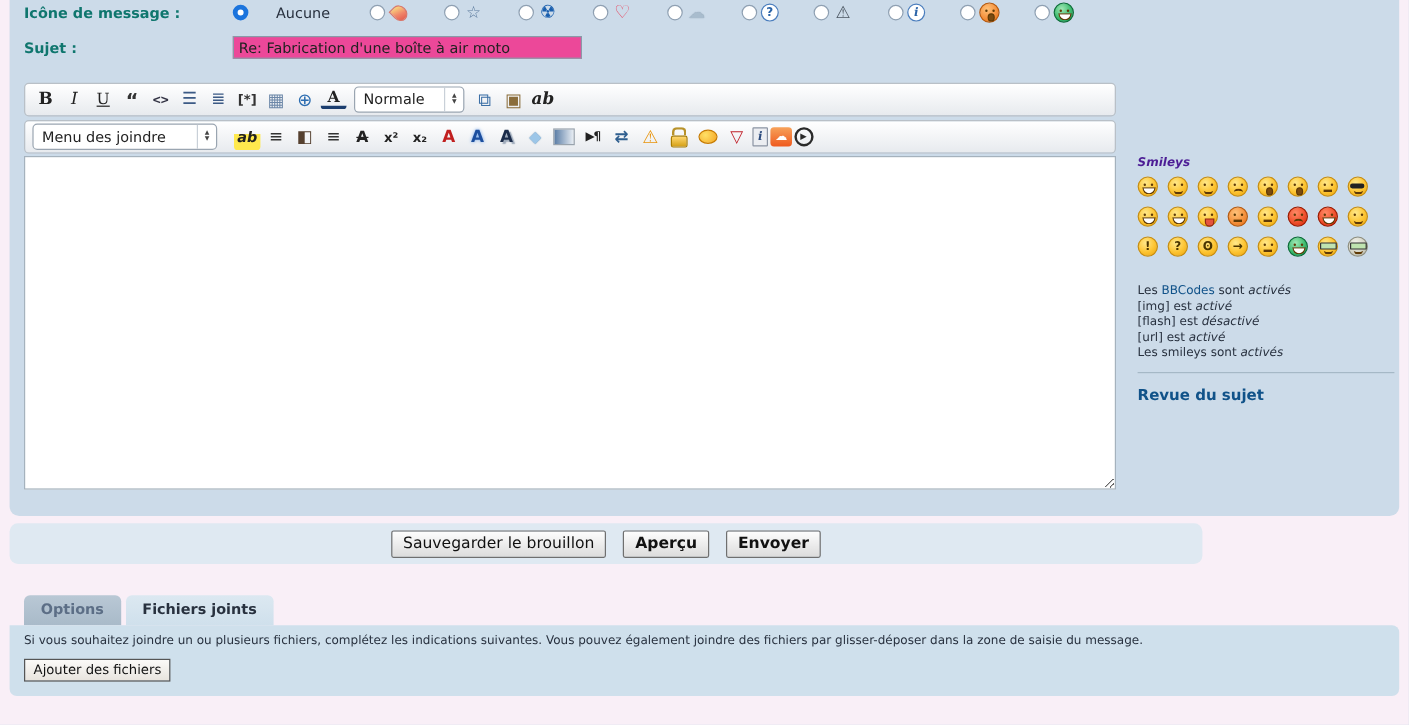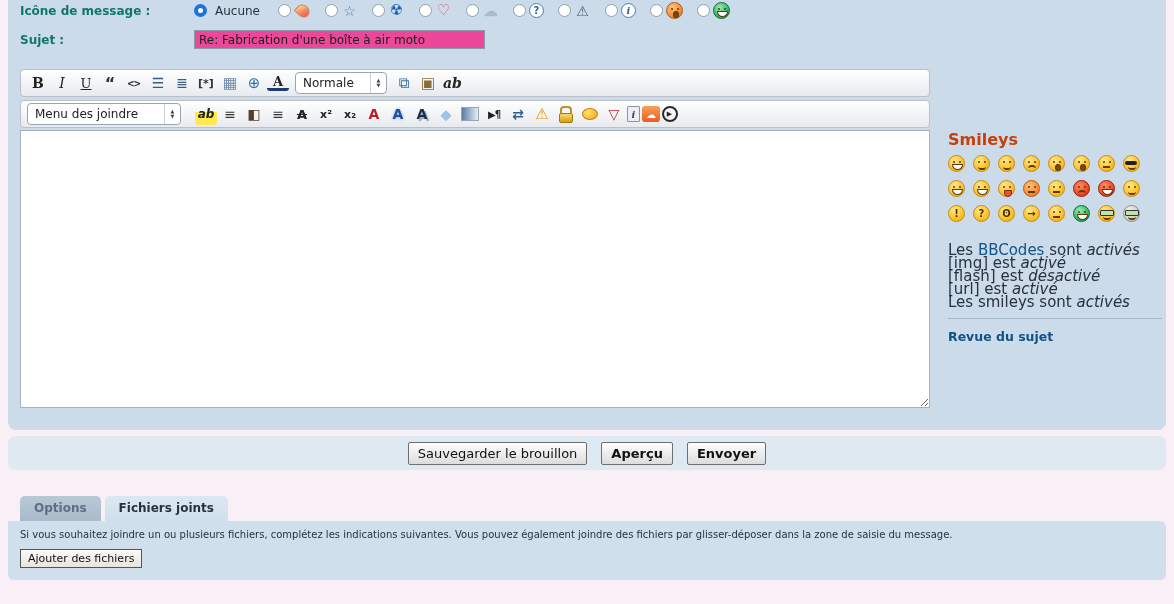--- a/index.html
+++ b/index.html
@@ -17,21 +17,21 @@
     background:#ccdbe9; border-radius:0 0 8px 8px; padding-top:8px;
   }
   .form-row { position:absolute; left:12px; display:flex; align-items:center; }
   .form-label { width:174px; font-weight:bold; color:#0f766e; font-size:12px; }
   .row-icon { top:10px; }
   .row-subject { top:38px; }
   .subject-input {
     width:291px; height:19px; border:1px solid #8a9aa8; background:#ec4899;
     font-family:inherit; font-size:12px; padding:1px 4px; color:#222;
   }
-  .radio-group { display:flex; align-items:center; gap:5px;text-align:center; }
+  .radio-group { display:flex; align-items:center; gap:20px;text-align:center; }
   .radio {
     width:13px; height:13px; border-radius:50%; background:#fff;
     border:1px solid #8fa0b2; display:inline-block; flex:none; cursor:pointer;
   }
   .radio.checked { border:4px solid #1b74dd; background:#fff; }
   .icon-opt { display:flex; align-items:center; gap:3px; margin-left:9px; }
   .none-label { margin:0 4px 0 3px; color:#28313f; }
 
   .ti { width:17px; height:17px; display:inline-flex; align-items:center; justify-content:center;
         font-size:14px; line-height:1; }
@@ -120,21 +120,21 @@
   .sel-arr::after  { content:"▼"; font-size:5px; line-height:5px; }
   .tsep { width:6px; }
 
   .message-textarea {
     margin-top:2px; width:910px; height:278px; background:#fff;
     border:1px solid #a5b2bd; resize:both; font-family:inherit; font-size:12px; padding:4px;
   }
 
   
   .side-col { left:940px; top:138px; width:214px; }
-  .smiley-title { font-weight:bold; color:#c2410c; font-size:16px; margin-bottom:6px; }
+  .smiley-title { font-weight:bold; color:#4c1d95; font-size:10px; margin-bottom:6px;font-style:italic; }
   .smiley-grid { display:grid; grid-template-columns:repeat(8,25px); grid-auto-rows:25px; }
   .sm { position:relative; width:17px; height:17px; border-radius:50%; cursor:pointer;
         background:radial-gradient(circle at 38% 30%,#ffe88a,#fdc431 55%,#e9a20c);
         border:1px solid #c78d10; display:inline-flex; align-items:center; justify-content:center; }
   .sm::before { content:""; position:absolute; top:5px; left:4px; width:2px; height:2px;
         border-radius:50%; background:#5f3a06; box-shadow:6px 0 0 #5f3a06; }
   .sm::after { content:""; position:absolute; left:4px; top:7px; width:8px; height:5px;
         border-bottom:2px solid #5f3a06; border-radius:50%; }
   .sm-grin::after { background:#fff; border:1px solid #5f3a06; width:9px; height:4px;
         border-radius:0 0 7px 7px; left:3px; top:8px; }
@@ -148,29 +148,29 @@
         box-shadow:none; left:1px; top:5px; }
   .sm-glasses::before { width:12px; height:4px; background:#bfe3b0; border:1px solid #333;
         box-shadow:none; left:1px; top:4px; border-radius:1px; }
   .sm-red { background:radial-gradient(circle at 38% 30%,#ff8a66,#f0512e 55%,#cf2400); border-color:#9c1b00; }
   .sm-orange { background:radial-gradient(circle at 38% 30%,#ffc27a,#f5923e 55%,#e06a10); border-color:#b55a10; }
   .sm-green { background:radial-gradient(circle at 38% 30%,#9fe8b5,#3dbb6e 55%,#128a4a); border-color:#0c6b38; }
   .sm-grey { background:radial-gradient(circle at 38% 30%,#f2f2ea,#d4d4c6 55%,#b0b0a0); border-color:#8f8f80; }
   .sm-sym { font-size:10px; font-weight:bold; color:#4a3500; }
   .sm-sym::before, .sm-sym::after { display:none; }
 
-  .bb-status { margin-top:14px; font-size:15px; color:#28313f; line-height:13px; }
+  .bb-status { margin-top:14px; font-size:10px; color:#28313f; line-height:13px; }
   .bb-line { margin-bottom:0; }
   .bb-link { color:#105289; text-decoration:none; cursor:pointer; }
   .side-divider { border:none; border-top:1px solid #a5b8c6; margin:9px 0 10px 0; }
   .review-link { color:#105289; font-weight:bold; font-size:12.5px; text-decoration:none; cursor:pointer; }
 
   
   .actions-bar {
-    left:8px; top:436px; width:1158px; height:34px; background:#dfe9f2;
+    left:8px; top:436px; width:994px; height:34px; background:#dfe9f2;
     border-radius:7px; display:flex; align-items:center; justify-content:center; gap:14px;
   }
   .btn {
     font-family:inherit; font-size:13px; color:#111; cursor:pointer;
     background:linear-gradient(#fdfdfd,#dcdcdc); border:1px solid #6f6f6f;
     border-radius:2px; padding:3px 9px; height:23px;
   }
   .btn-bold { font-weight:bold; }
 
   

